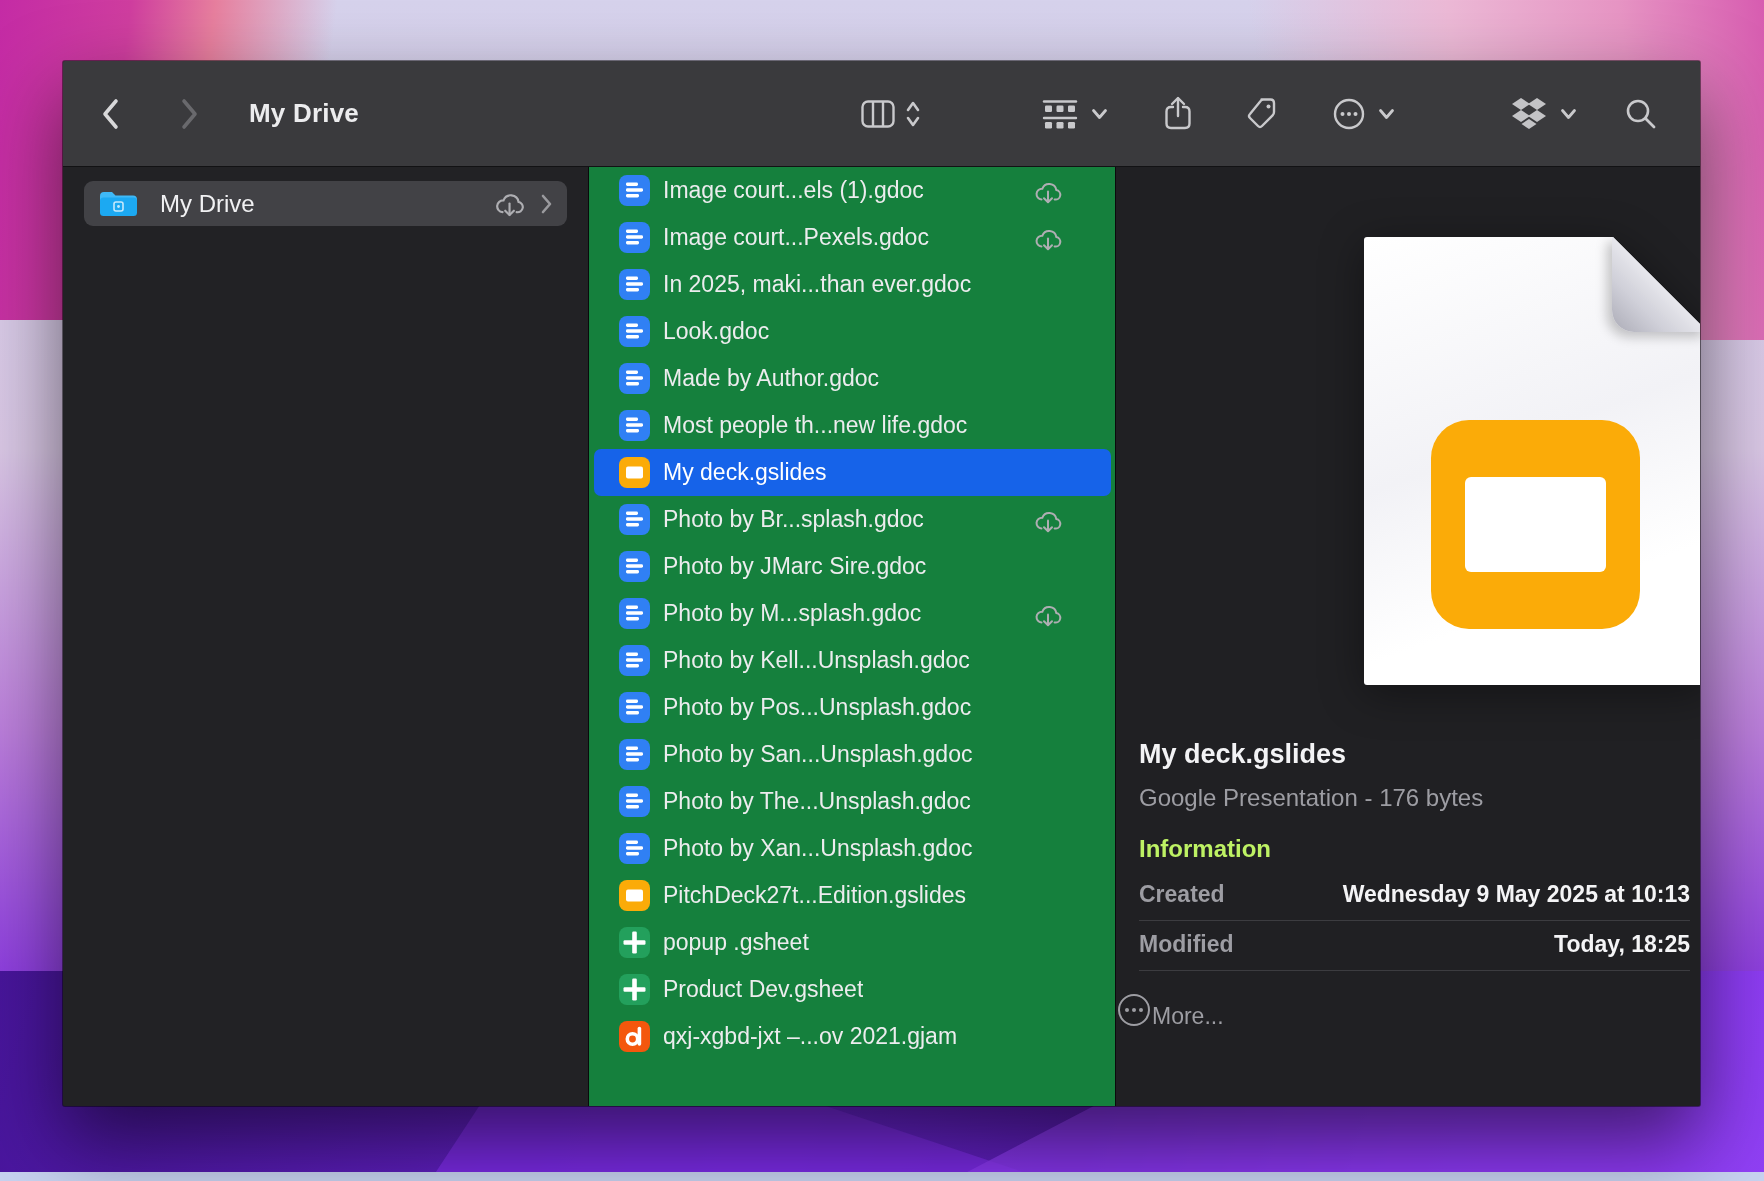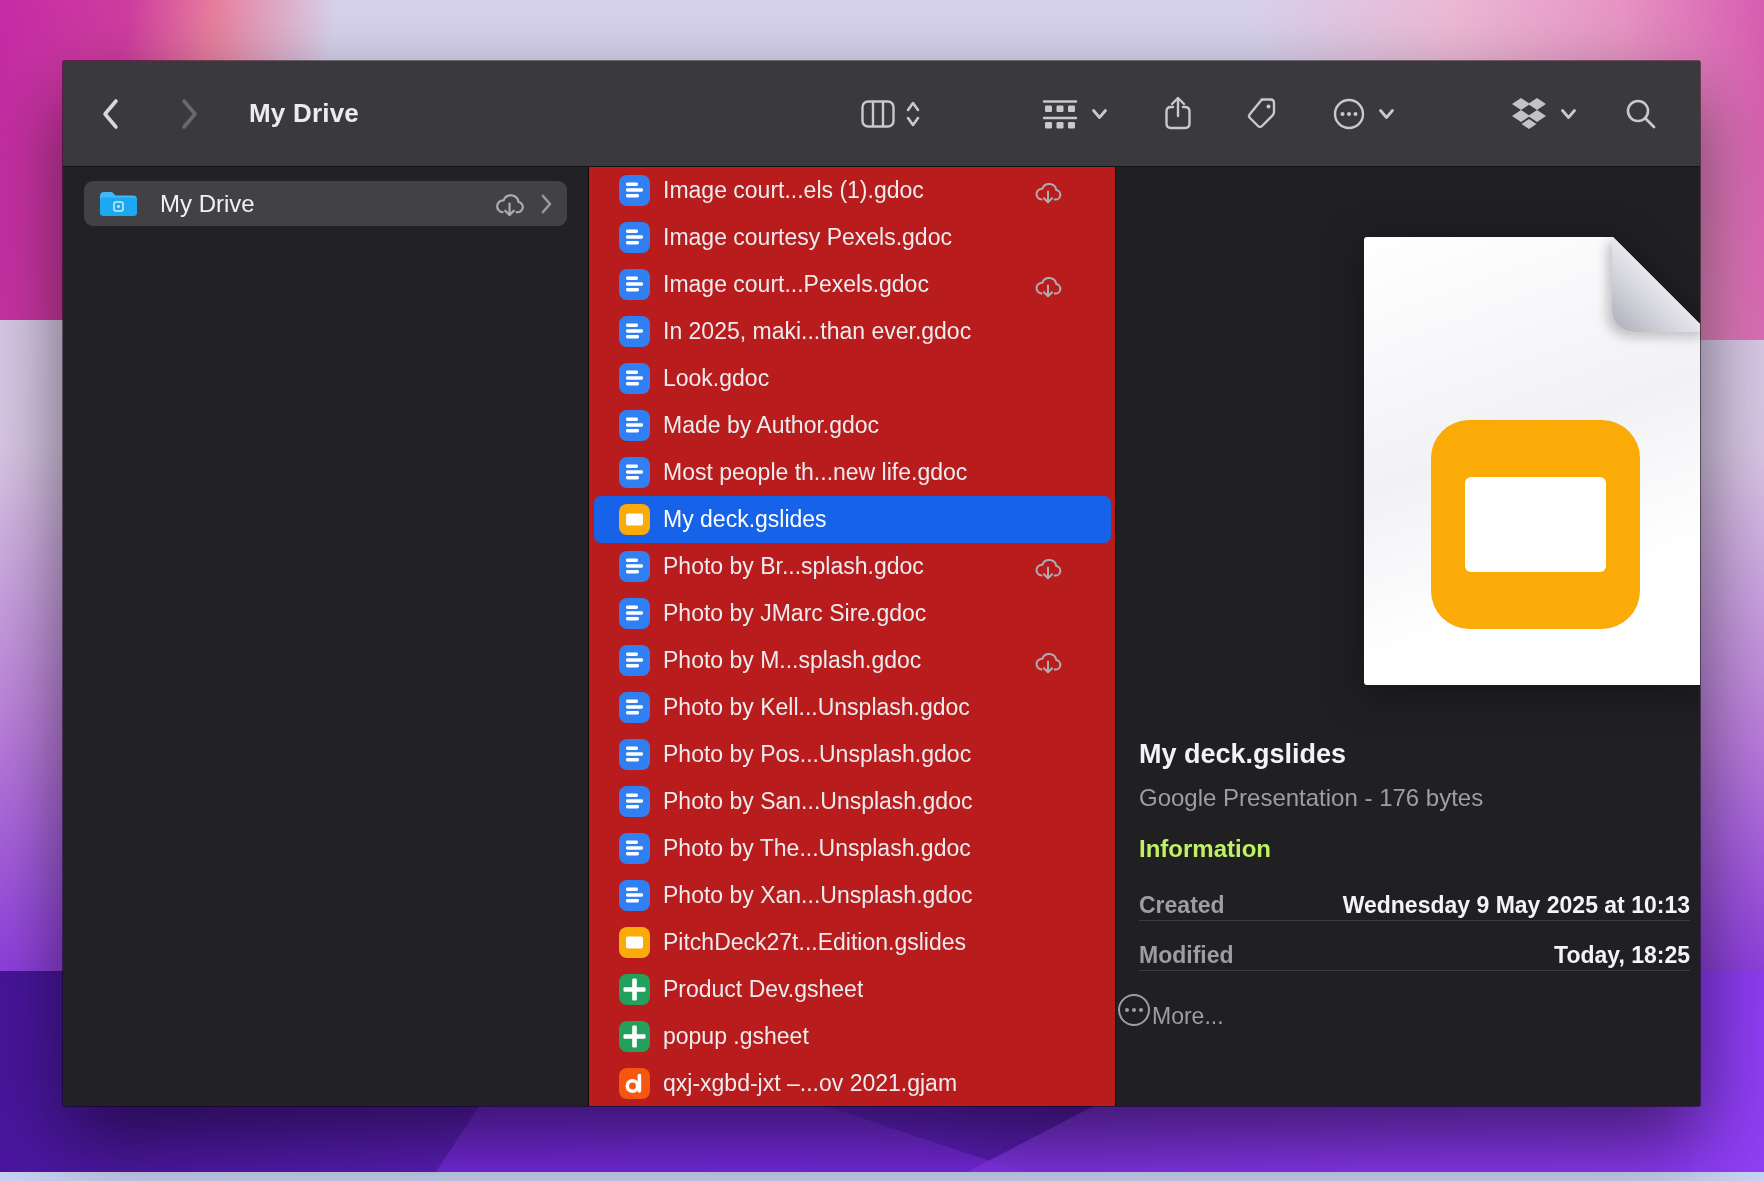--- a/index.html
+++ b/index.html
@@ -30,21 +30,21 @@
     box-shadow:0 35px 80px rgba(0,0,0,.55),0 0 0 1px rgba(0,0,0,.45);
     overflow:hidden;}
   .toolbar{position:relative;height:105px;background:#3a3a3d;
     border-bottom:1px solid #121214;}
   .tb-item{position:absolute;top:0;height:105px;display:flex;align-items:center;}
   .win-title{font-size:26px;font-weight:700;color:#ececee;letter-spacing:.2px;}
   svg{display:block;}
 
   .cols{display:flex;height:939px;}
   .sidebar{width:525px;border-right:1px solid #0a0a0c;position:relative;background:#222225;}
-  .filelist{width:526px;border-right:1px solid #0a0a0c;position:relative;background:#b91c1c;overflow:hidden;}
+  .filelist{width:526px;border-right:1px solid #0a0a0c;position:relative;background:#15803d;overflow:hidden;}
   .preview{flex:1;position:relative;background:#202023;}
 
   
   .side-row{position:absolute;left:21px;top:14px;width:483px;height:45px;
     background:#424246;border-radius:9px;display:flex;align-items:center;}
   .side-row .flabel{margin-left:23px;font-size:24px;color:#f1f1f3;}
   .side-row .spacer{flex:1;}
   .side-cloud{margin-right:14px;}
   .side-chev{margin-right:14px;}
 
@@ -67,21 +67,21 @@
   .doc-fold{position:absolute;right:0;top:0;width:95px;height:95px;
     background:linear-gradient(to bottom left,#ffffff 10%,#f1f1f5 40%,#cfcfd8 72%,#ababb6 100%);
     border-radius:0 0 0 22px;box-shadow:-5px 5px 12px rgba(0,0,0,.22);}
   .slides-logo{position:absolute;left:67px;top:183px;width:209px;height:209px;
     background:var(--c-slides);border-radius:38px;}
   .slides-logo .inner{position:absolute;left:34px;top:57px;width:141px;height:95px;
     background:#fff;border-radius:6px;}
   .pv-title{position:absolute;left:23px;top:572px;font-size:27px;font-weight:600;color:#f3f3f5;}
   .pv-sub{position:absolute;left:23px;top:617px;font-size:24px;color:#9d9da3;}
   .pv-info{position:absolute;left:23px;top:668px;font-size:24px;font-weight:700;color:#bef264;}
-  .pv-row{position:absolute;left:23px;right:10px;height:34px;display:flex;align-items:center;margin-top:11px;}
+  .pv-row{position:absolute;left:23px;right:10px;height:34px;display:flex;align-items:center;}
   .pv-row .lbl{font-size:23px;font-weight:600;color:#9d9da3;}
   .pv-row .val{margin-left:auto;font-size:23px;font-weight:700;color:#f4f4f6;}
   .pv-hr{position:absolute;left:23px;right:10px;height:1px;background:#3c3c40;}
   .more-btn{position:absolute;left:0;right:0;top:822px;display:flex;flex-direction:row;align-items:center;}
   .more-btn .more-lbl{margin-top:14px;font-size:23px;color:#9d9da3;}
 </style>
 </head>
 <body>
 
 <div class="wp-base"></div>
@@ -265,31 +265,20 @@
         </div>
         <div class="file-row">
           <span class="ficon">
             <svg width="31" height="31" viewBox="0 0 31 31">
               <rect width="31" height="31" rx="8" fill="var(--c-doc)"></rect>
               <rect x="7" y="7.6" width="12" height="3.4" rx="1.4" fill="#fff"></rect>
               <rect x="7" y="13.3" width="17" height="3.4" rx="1.4" fill="#fff"></rect>
               <rect x="7" y="19" width="13" height="3.4" rx="1.4" fill="#fff"></rect>
             </svg>
           </span>
-          <span class="fname">Image courtesy Pexels.gdoc</span>
-        </div>
-        <div class="file-row">
-          <span class="ficon">
-            <svg width="31" height="31" viewBox="0 0 31 31">
-              <rect width="31" height="31" rx="8" fill="var(--c-doc)"></rect>
-              <rect x="7" y="7.6" width="12" height="3.4" rx="1.4" fill="#fff"></rect>
-              <rect x="7" y="13.3" width="17" height="3.4" rx="1.4" fill="#fff"></rect>
-              <rect x="7" y="19" width="13" height="3.4" rx="1.4" fill="#fff"></rect>
-            </svg>
-          </span>
           <span class="fname">Image court...Pexels.gdoc</span>
           <span class="cloud-badge">
             <svg width="31" height="25" viewBox="0 0 31 25">
               <path d="M9.5 20.5 A5.4 5.4 0 1 1 10.4 9.7 A7.2 7.2 0 0 1 24.3 11 A4.7 4.7 0 0 1 22.6 20.5" fill="none" stroke="#aeaeb2" stroke-width="2" stroke-linecap="round"></path>
               <line x1="16" y1="12.5" x2="16" y2="23" stroke="#aeaeb2" stroke-width="2" stroke-linecap="round"></line>
               <polyline points="12,19.2 16,23.2 20,19.2" fill="none" stroke="#aeaeb2" stroke-width="2" stroke-linecap="round" stroke-linejoin="round"></polyline>
             </svg>
           </span>
         </div>
         <div class="file-row">
@@ -457,31 +446,31 @@
           <span class="fname">PitchDeck27t...Edition.gslides</span>
         </div>
         <div class="file-row">
           <span class="ficon">
             <svg width="31" height="31" viewBox="0 0 31 31">
               <rect width="31" height="31" rx="8" fill="var(--c-sheet)"></rect>
               <rect x="13.2" y="4.5" width="4.6" height="22" rx="1.2" fill="#fff"></rect>
               <rect x="4.5" y="13.2" width="22" height="4.6" rx="1.2" fill="#fff"></rect>
             </svg>
           </span>
-          <span class="fname">Product Dev.gsheet</span>
+          <span class="fname">popup .gsheet</span>
         </div>
         <div class="file-row">
           <span class="ficon">
             <svg width="31" height="31" viewBox="0 0 31 31">
               <rect width="31" height="31" rx="8" fill="var(--c-sheet)"></rect>
               <rect x="13.2" y="4.5" width="4.6" height="22" rx="1.2" fill="#fff"></rect>
               <rect x="4.5" y="13.2" width="22" height="4.6" rx="1.2" fill="#fff"></rect>
             </svg>
           </span>
-          <span class="fname">popup .gsheet</span>
+          <span class="fname">Product Dev.gsheet</span>
         </div>
         <div class="file-row">
           <span class="ficon">
             <svg width="31" height="31" viewBox="0 0 31 31">
               <rect width="31" height="31" rx="8" fill="var(--c-jam)"></rect>
               <circle cx="13.5" cy="18" r="5.2" fill="none" stroke="#fff" stroke-width="3.6"></circle>
               <line x1="20.4" y1="7.5" x2="20.4" y2="23" stroke="#fff" stroke-width="3.6" stroke-linecap="round"></line>
             </svg>
           </span>
           <span class="fname">qxj-xgbd-jxt –...ov 2021.gjam</span>

